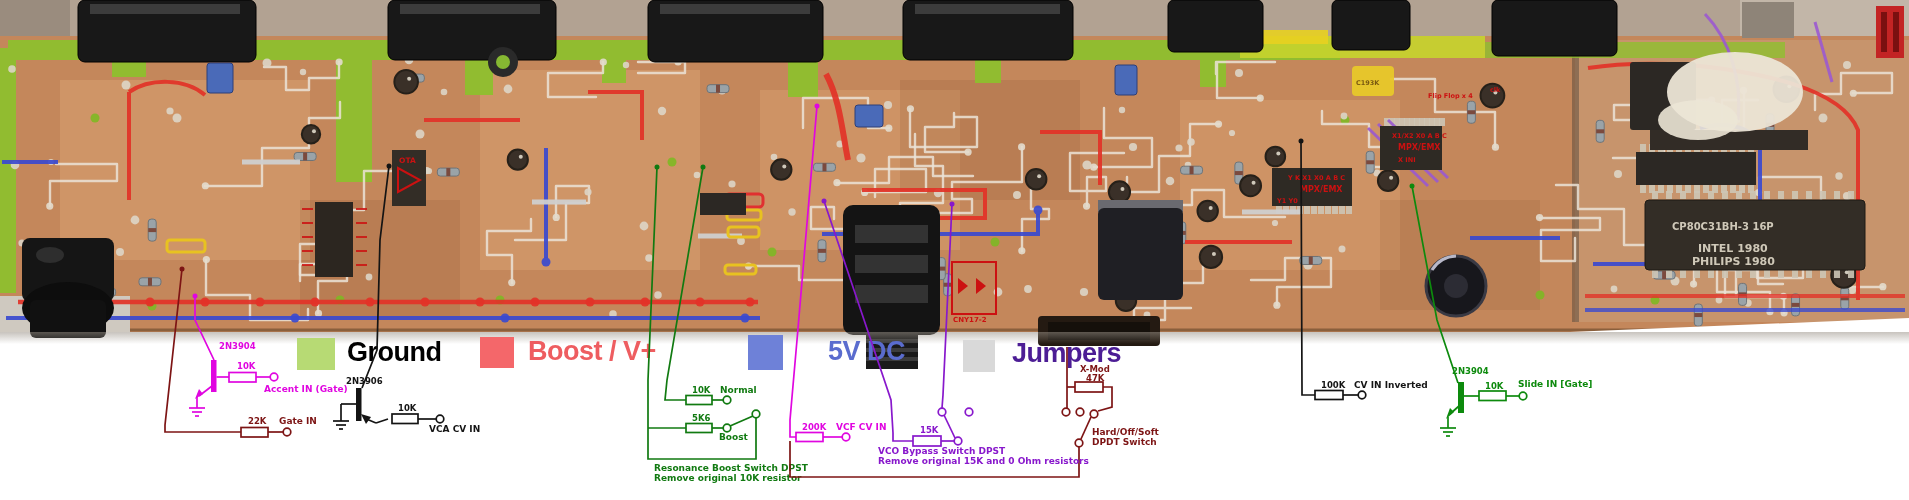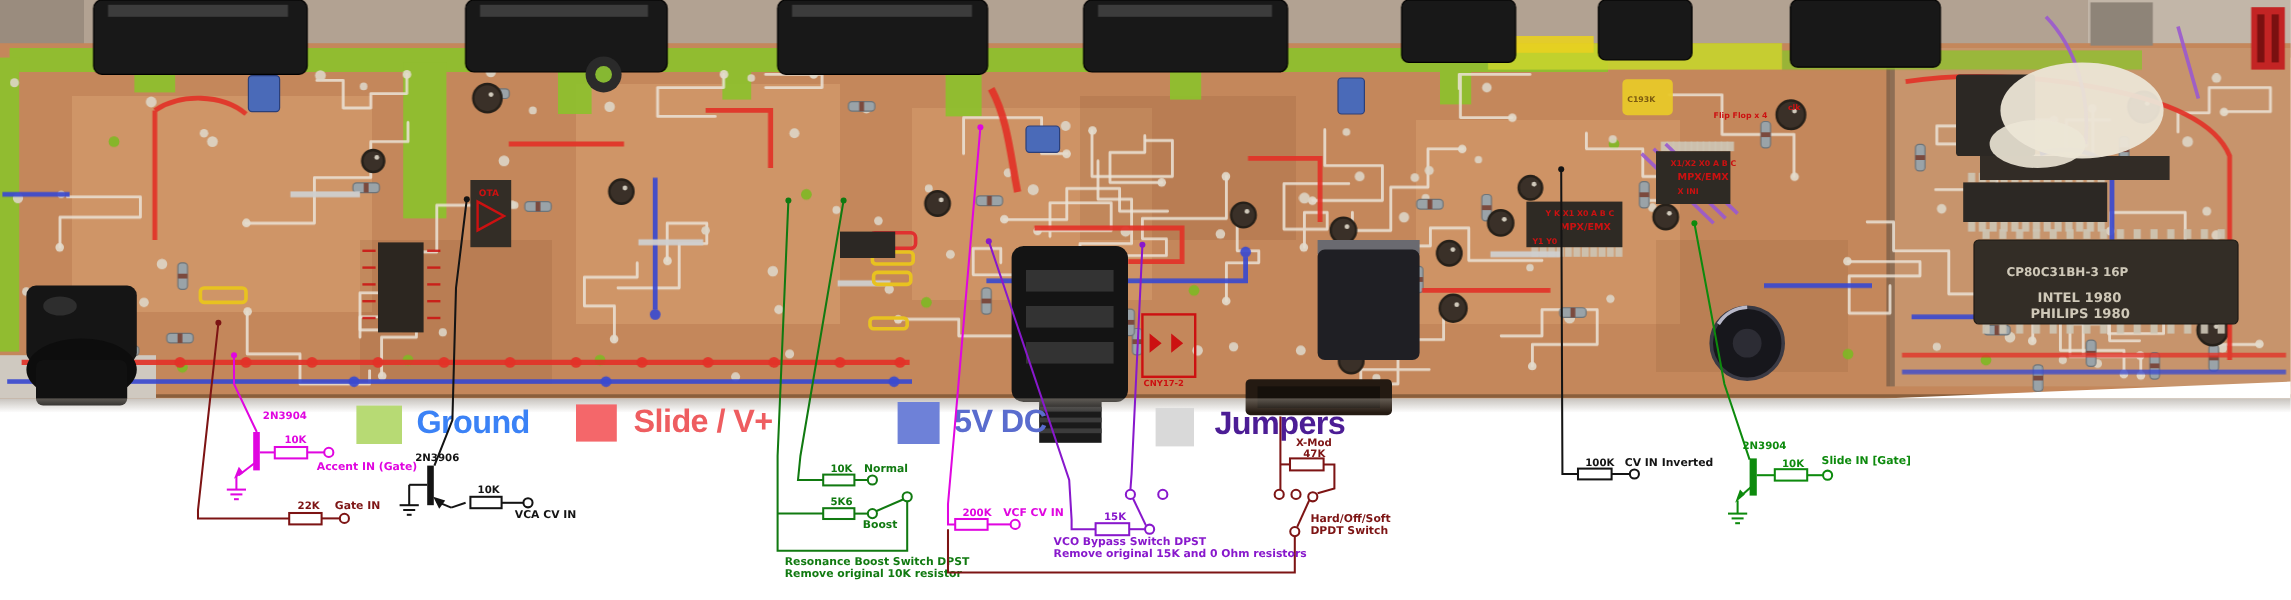--- a/index.html
+++ b/index.html
@@ -1,23 +1,23 @@
 <!DOCTYPE html>
 <html><head>
 <meta charset="utf-8">
 <style>
   html,body{margin:0;padding:0;background:#ffffff;}
   #stage{position:relative;width:1909px;height:500px;overflow:hidden;background:#ffffff;
          font-family:"Liberation Sans","DejaVu Sans",sans-serif;}
   svg{position:absolute;left:0;top:0;}
   .legend-label{position:absolute;font-weight:bold;font-size:27px;line-height:1;letter-spacing:-0.5px;}
   .sq{position:absolute;}
-  #ground-label{color:#3b82f6;}
+  #ground-label{color:#000000;}
   #power-label{color:#ee5d60;}
-  #dc-label{color:#5a6cce;}
+  #dc-label{color:#5a6cce;padding-left:33px;}
   #jumpers-label{color:#4c1d95;}
   .ann{font-family:"DejaVu Sans","Liberation Sans",sans-serif;font-weight:bold;}
 </style>
 </head>
 <body>
 
 <div id="stage">
 
 <svg id="photo" width="1909" height="500" viewBox="0 0 1909 500">
   <defs>
@@ -582,21 +582,21 @@
   </g>
 
   <polygon points="1570,332 1909,318 1909,332" fill="#ffffff"></polygon>
   <rect x="0" y="332" width="1909" height="12" fill="url(#shadow)"></rect>
 </svg>
 
 <div>
   <div class="sq" id="ground-square" style="left:297px;top:338px;width:38px;height:32px;background:#b7da74;"></div>
   <div class="legend-label" id="ground-label" style="left:347px;top:339px;">Ground</div>
   <div class="sq" id="power-square" style="left:480px;top:337px;width:34px;height:31px;background:#f4676a;"></div>
-  <div class="legend-label" id="power-label" style="left:528px;top:338px;">Slide / V+</div>
+  <div class="legend-label" id="power-label" style="left:528px;top:338px;">Boost / V+</div>
   <div class="sq" id="dc-square" style="left:748px;top:335px;width:35px;height:35px;background:#6e81d8;"></div>
   <div class="legend-label" id="dc-label" style="left:795px;top:338px;">5V DC</div>
   <div class="sq" id="jumpers-square" style="left:963px;top:340px;width:32px;height:32px;background:#d9d9d9;"></div>
   <div class="legend-label" id="jumpers-label" style="left:1012px;top:340px;">Jumpers</div>
 </div>
 
 <svg id="annotations" width="1909" height="500" viewBox="0 0 1909 500" class="ann">
 
   <g stroke="#e006e0" fill="none" stroke-width="1.7">
     <circle cx="195" cy="296" r="2.5" fill="#e006e0" stroke="none"></circle>

